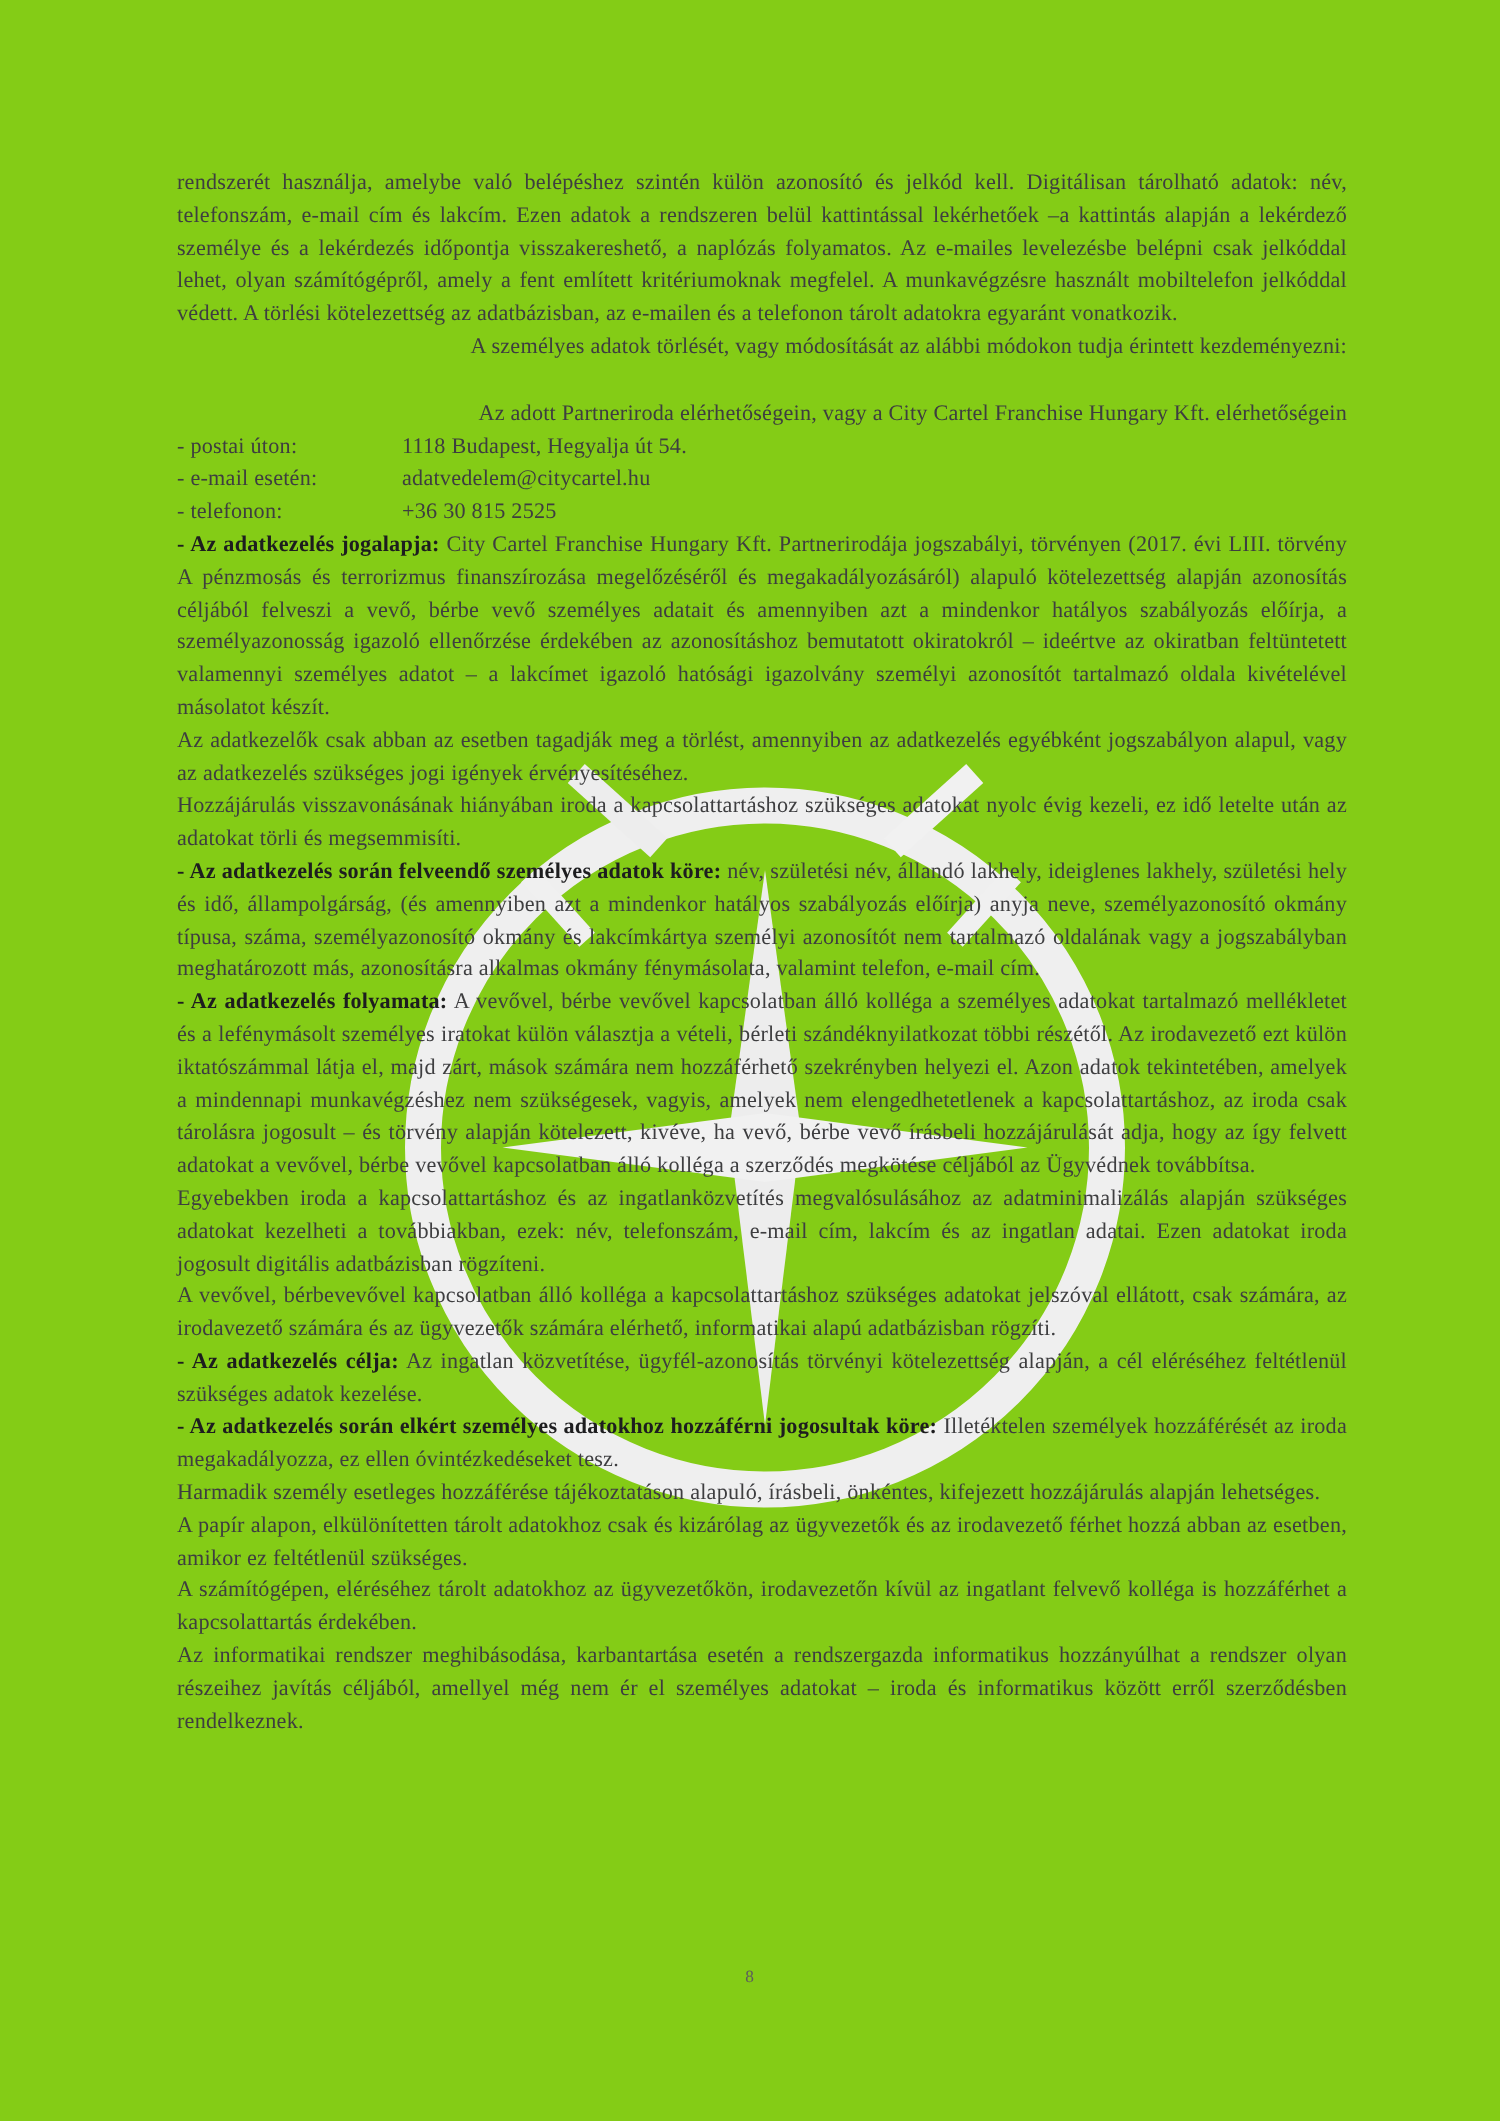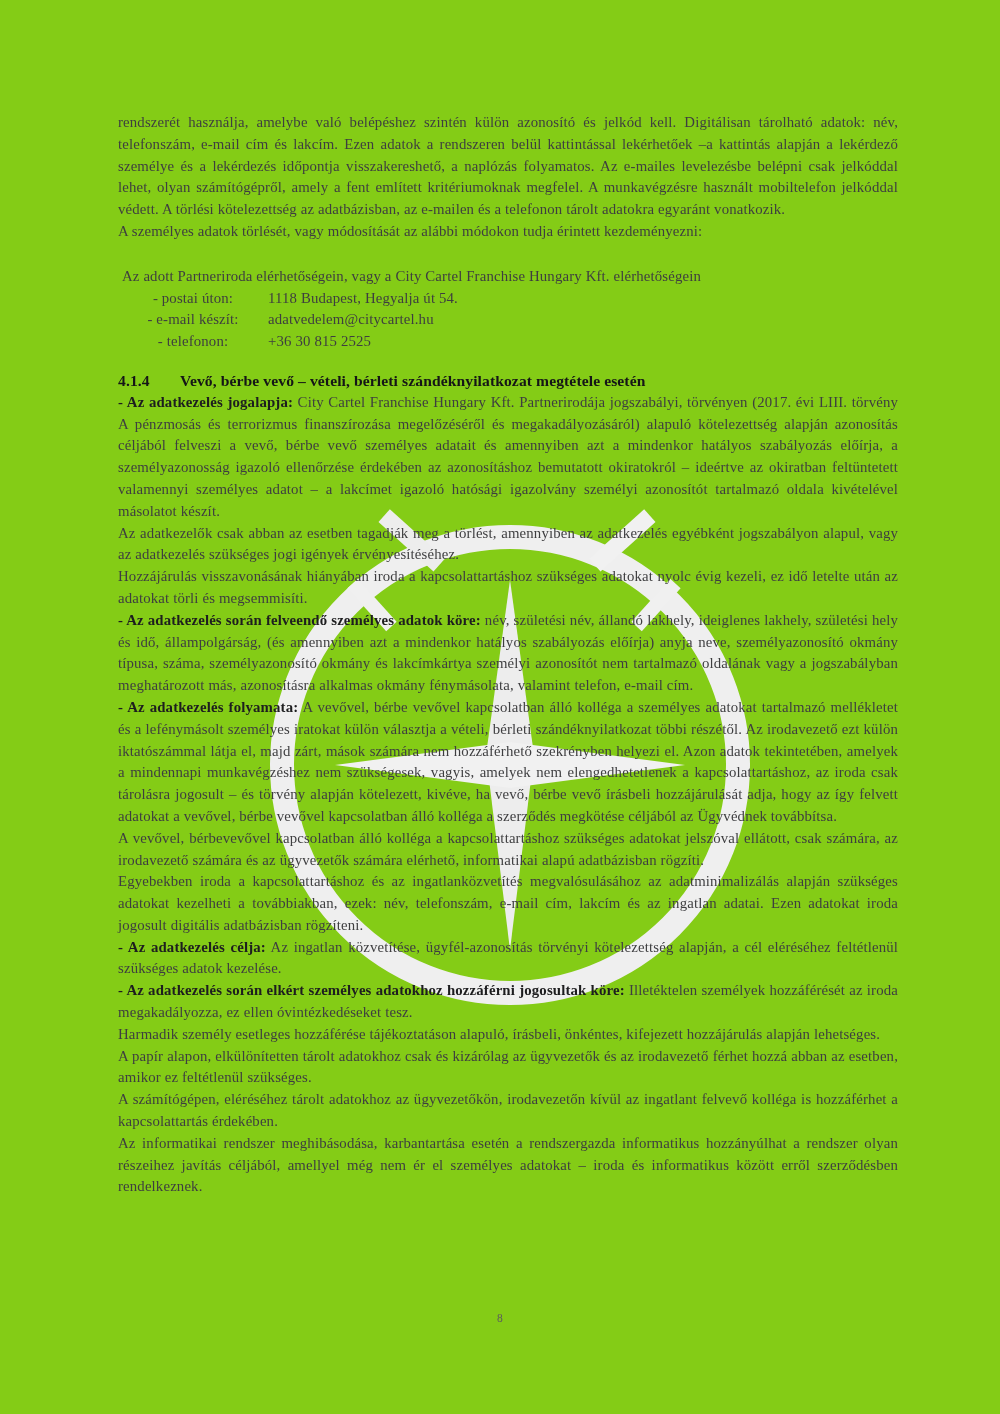--- a/index.html
+++ b/index.html
@@ -6,24 +6,24 @@
   .page {
     position:relative; width:1000px; height:1414px; background:#84cc16;
     overflow:hidden; font-family:Liberation Serif, serif; color:#3e3e40;
   }
   .watermark { position:absolute; left:225px; top:470px; pointer-events:none; }
   .content {
     position:absolute; left:118px; top:112px; width:780px;
     font-size:14.8px; line-height:21.8px; letter-spacing:0.15px;
   }
   p.para { margin:0; text-align:justify; }
-  p.left { margin:0; text-align:left; }
+  p.left { margin:0; text-align:right; }
   p.indent1 { padding-left:4px;margin-top:23px; }
   .b { font-weight:bold; color:#1d1d1f; }
-  .contact-row { display:flex;text-align:center; }
+  .contact-row { display:flex; }
   .contact-label { flex:0 0 150px; }
   h2.heading {
     margin:17px 0 0 0; font-size:15.6px; font-weight:bold; color:#151517;
     letter-spacing:0.1px; line-height:21.8px;
   }
   .heading .num { display:inline-block; width:62px; }
   .footer {
     position:absolute; left:0; right:0; top:1312px; text-align:center;
     font-size:11.5px; color:#5c5c5e; letter-spacing:0.5px;
   }
@@ -53,31 +53,28 @@
 
     <p class="left">A személyes adatok törlését, vagy módosítását az alábbi módokon tudja érintett kezdeményezni:</p>
 
     <p class="left indent1">Az adott Partneriroda elérhetőségein, vagy a City Cartel Franchise Hungary Kft. elérhetőségein</p>
 
     <div class="contact-row">
       <span class="contact-label">- postai úton:</span>
       <span>1118 Budapest, Hegyalja út 54.</span>
     </div>
     <div class="contact-row">
-      <span class="contact-label">- e-mail készít:</span>
+      <span class="contact-label">- e-mail esetén:</span>
       <span>adatvedelem@citycartel.hu</span>
     </div>
     <div class="contact-row">
       <span class="contact-label">- telefonon:</span>
       <span>+36 30 815 2525</span>
     </div>
 
-    <h2 class="heading">
-      <span class="num">4.1.4</span><span>Vevő, bérbe vevő – vételi, bérleti szándéknyilatkozat megtétele esetén</span>
-    </h2>
 
     <p class="para">
       <span class="b">- Az adatkezelés jogalapja:</span>
       <span>City Cartel Franchise Hungary Kft. Partnerirodája jogszabályi, törvényen (2017. évi LIII. törvény A pénzmosás és terrorizmus finanszírozása megelőzéséről és megakadályozásáról) alapuló kötelezettség alapján azonosítás céljából felveszi a vevő, bérbe vevő személyes adatait és amennyiben azt a mindenkor hatályos szabályozás előírja, a személyazonosság igazoló ellenőrzése érdekében az azonosításhoz bemutatott okiratokról – ideértve az okiratban feltüntetett valamennyi személyes adatot – a lakcímet igazoló hatósági igazolvány személyi azonosítót tartalmazó oldala kivételével másolatot készít.</span>
     </p>
 
 
     <p class="para">Az adatkezelők csak abban az esetben tagadják meg a törlést, amennyiben az adatkezelés egyébként jogszabályon alapul, vagy az adatkezelés szükséges jogi igények érvényesítéséhez.</p>
 
     <p class="para">Hozzájárulás visszavonásának hiányában iroda a kapcsolattartáshoz szükséges adatokat nyolc évig kezeli, ez idő letelte után az adatokat törli és megsemmisíti.</p>
@@ -85,23 +82,23 @@
     <p class="para">
       <span class="b">- Az adatkezelés során felveendő személyes adatok köre:</span>
       <span>név, születési név, állandó lakhely, ideiglenes lakhely, születési hely és idő, állampolgárság, (és amennyiben azt a mindenkor hatályos szabályozás előírja) anyja neve, személyazonosító okmány típusa, száma, személyazonosító okmány és lakcímkártya személyi azonosítót nem tartalmazó oldalának  vagy a jogszabályban meghatározott más, azonosításra  alkalmas okmány fénymásolata, valamint telefon, e-mail cím.</span>
     </p>
 
     <p class="para">
       <span class="b">- Az adatkezelés folyamata:</span>
       <span>A vevővel, bérbe vevővel kapcsolatban álló kolléga a személyes adatokat tartalmazó mellékletet és a lefénymásolt személyes iratokat külön választja a vételi, bérleti szándéknyilatkozat többi részétől. Az irodavezető ezt külön iktatószámmal látja el, majd zárt, mások számára nem hozzáférhető szekrényben helyezi el.  Azon adatok tekintetében, amelyek a mindennapi munkavégzéshez nem szükségesek, vagyis, amelyek nem elengedhetetlenek a kapcsolattartáshoz, az iroda csak tárolásra jogosult – és törvény alapján kötelezett, kivéve, ha vevő, bérbe vevő írásbeli hozzájárulását adja, hogy az így felvett adatokat a vevővel, bérbe vevővel kapcsolatban álló kolléga a szerződés megkötése céljából az Ügyvédnek továbbítsa.</span>
     </p>
 
+    <p class="para">Egyebekben iroda a kapcsolattartáshoz és az ingatlanközvetítés megvalósulásához az adatminimalizálás alapján szükséges adatokat kezelheti a továbbiakban, ezek: név, telefonszám, e-mail cím, lakcím és az ingatlan adatai. Ezen adatokat iroda jogosult digitális adatbázisban rögzíteni.</p>
+
     <p class="para">A vevővel, bérbevevővel kapcsolatban álló kolléga a kapcsolattartáshoz szükséges adatokat jelszóval ellátott, csak számára, az irodavezető számára és az ügyvezetők számára elérhető, informatikai alapú adatbázisban rögzíti.</p>
-
-    <p class="para">Egyebekben iroda a kapcsolattartáshoz és az ingatlanközvetítés megvalósulásához az adatminimalizálás alapján szükséges adatokat kezelheti a továbbiakban, ezek: név, telefonszám, e-mail cím, lakcím és az ingatlan adatai. Ezen adatokat iroda jogosult digitális adatbázisban rögzíteni.</p>
 
     <p class="para">
       <span class="b">- Az adatkezelés célja:</span>
       <span>Az ingatlan közvetítése, ügyfél-azonosítás törvényi kötelezettség alapján, a cél eléréséhez feltétlenül szükséges adatok kezelése.</span>
     </p>
 
     <p class="para">
       <span class="b">- Az adatkezelés során elkért személyes adatokhoz hozzáférni jogosultak köre:</span>
       <span>Illetéktelen személyek hozzáférését az iroda megakadályozza, ez ellen óvintézkedéseket tesz.</span>
     </p>

